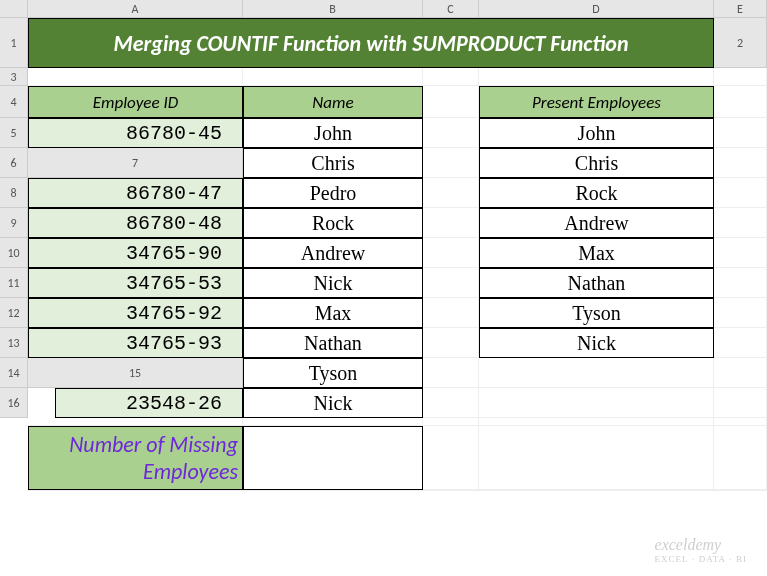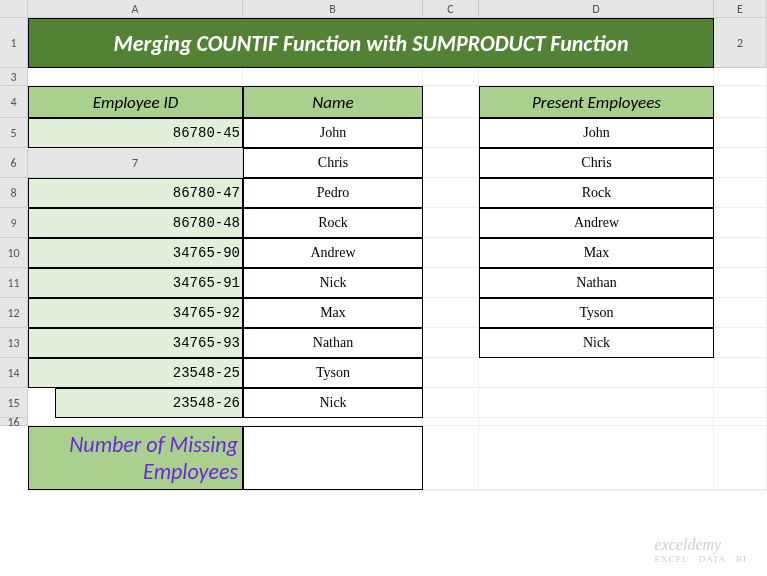--- a/index.html
+++ b/index.html
@@ -65,25 +65,25 @@
       border: 1px solid #000;
       font-size: 17px;
       font-style: italic;
       color: #000;
       display: flex;
       align-items: center;
       justify-content: center;
     }
     .data-cell {
       border: 1px solid #000;
-      font-size: 14px;
+      font-size: 20px;
       color: #000;
       display: flex;
       align-items: center;
-      padding: 0 2px;
+      padding: 0 20px;
     }
     .id-cell {
       background: #e2efda;
       justify-content: flex-end;
       font-family: 'Courier New', monospace;
     }
     .name-cell {
       background: #fff;
       justify-content: center;
       font-family: 'Comic Sans MS', cursive;
@@ -207,27 +207,26 @@
     <div class="header-cell" style="grid-area: 4 / 5;">Present Employees</div>
     <div class="data-cell id-cell" style="grid-area: 5 / 2;">86780-45</div>
     <div class="data-cell name-cell" style="grid-area: 5 / 3;">John</div>
     <div class="data-cell name-cell" style="grid-area: 6 / 3;">Chris</div>
     <div class="data-cell id-cell" style="grid-area: 7 / 2;">86780-47</div>
     <div class="data-cell name-cell" style="grid-area: 7 / 3;">Pedro</div>
     <div class="data-cell id-cell" style="grid-area: 8 / 2;">86780-48</div>
     <div class="data-cell name-cell" style="grid-area: 8 / 3;">Rock</div>
     <div class="data-cell id-cell" style="grid-area: 9 / 2;">34765-90</div>
     <div class="data-cell name-cell" style="grid-area: 9 / 3;">Andrew</div>
-    <div class="data-cell id-cell" style="grid-area: 10 / 2;">34765-91</div>
+    <div class="data-cell id-cell" style="grid-area: 10 / 2;">34765-53</div>
     <div class="data-cell name-cell" style="grid-area: 10 / 3;">Nick</div>
     <div class="data-cell id-cell" style="grid-area: 11 / 2;">34765-92</div>
     <div class="data-cell name-cell" style="grid-area: 11 / 3;">Max</div>
     <div class="data-cell id-cell" style="grid-area: 12 / 2;">34765-93</div>
     <div class="data-cell name-cell" style="grid-area: 12 / 3;">Nathan</div>
-    <div class="data-cell id-cell" style="grid-area: 13 / 2;">23548-25</div>
     <div class="data-cell name-cell" style="grid-area: 13 / 3;">Tyson</div>
     <div class="data-cell id-cell" style="grid-area: 14 / 2; margin-left: 27px;">23548-26</div>
     <div class="data-cell name-cell" style="grid-area: 14 / 3;">Nick</div>
     <div class="data-cell present-cell" style="grid-area: 5 / 5;">John</div>
     <div class="data-cell present-cell" style="grid-area: 6 / 5;">Chris</div>
     <div class="data-cell present-cell" style="grid-area: 7 / 5;">Rock</div>
     <div class="data-cell present-cell" style="grid-area: 8 / 5;">Andrew</div>
     <div class="data-cell present-cell" style="grid-area: 9 / 5;">Max</div>
     <div class="data-cell present-cell" style="grid-area: 10 / 5;">Nathan</div>
     <div class="data-cell present-cell" style="grid-area: 11 / 5;">Tyson</div>

